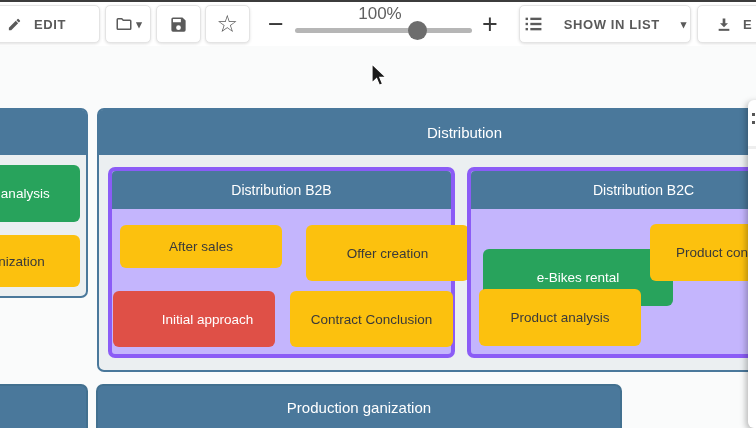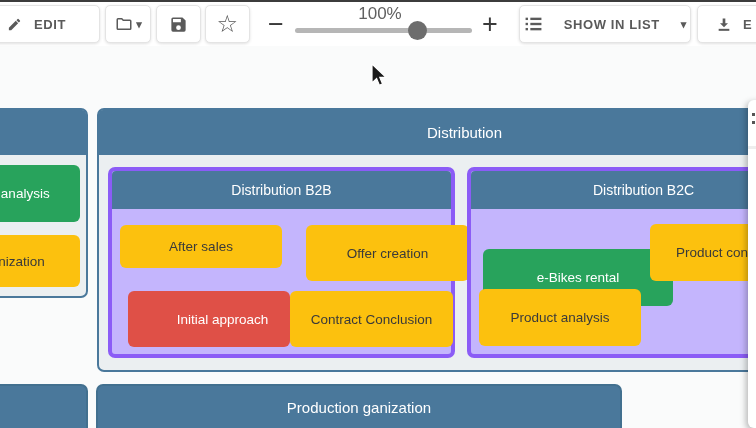--- a/index.html
+++ b/index.html
@@ -158,21 +158,21 @@
   <div class="subpanel" style="left:9px; top:57px; width:347px; height:191px;">
     <div class="panel-header hdr-sm">
       <span>Distribution B2B</span>
     </div>
     <div class="card yellow" style="left:8px; top:54px; width:162px; height:43px;">
       <span>After sales</span>
     </div>
     <div class="card yellow" style="left:194px; top:54px; width:163px; height:56px;">
       <span>Offer creation</span>
     </div>
-    <div class="card red" style="left:16px; top:120px; width:162px; height:56px;padding-left:27px;">
+    <div class="card red" style="left:1px; top:120px; width:162px; height:56px;padding-left:27px;">
       <span>Initial approach</span>
     </div>
     <div class="card yellow" style="left:178px; top:120px; width:163px; height:56px;">
       <span>Contract Conclusion</span>
     </div>
   </div>
 
   <div class="subpanel" style="left:368px; top:57px; width:353px; height:191px;">
     <div class="panel-header hdr-sm">
       <span>Distribution B2C</span>

